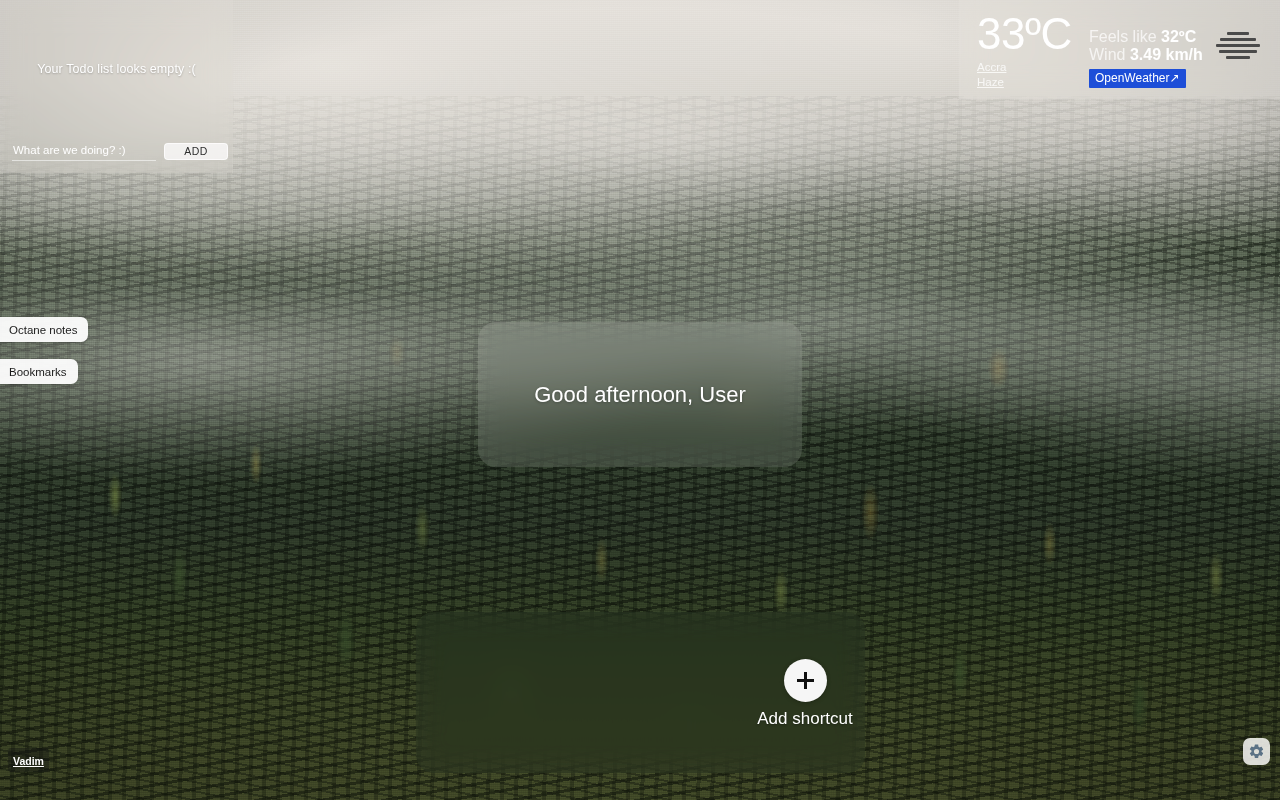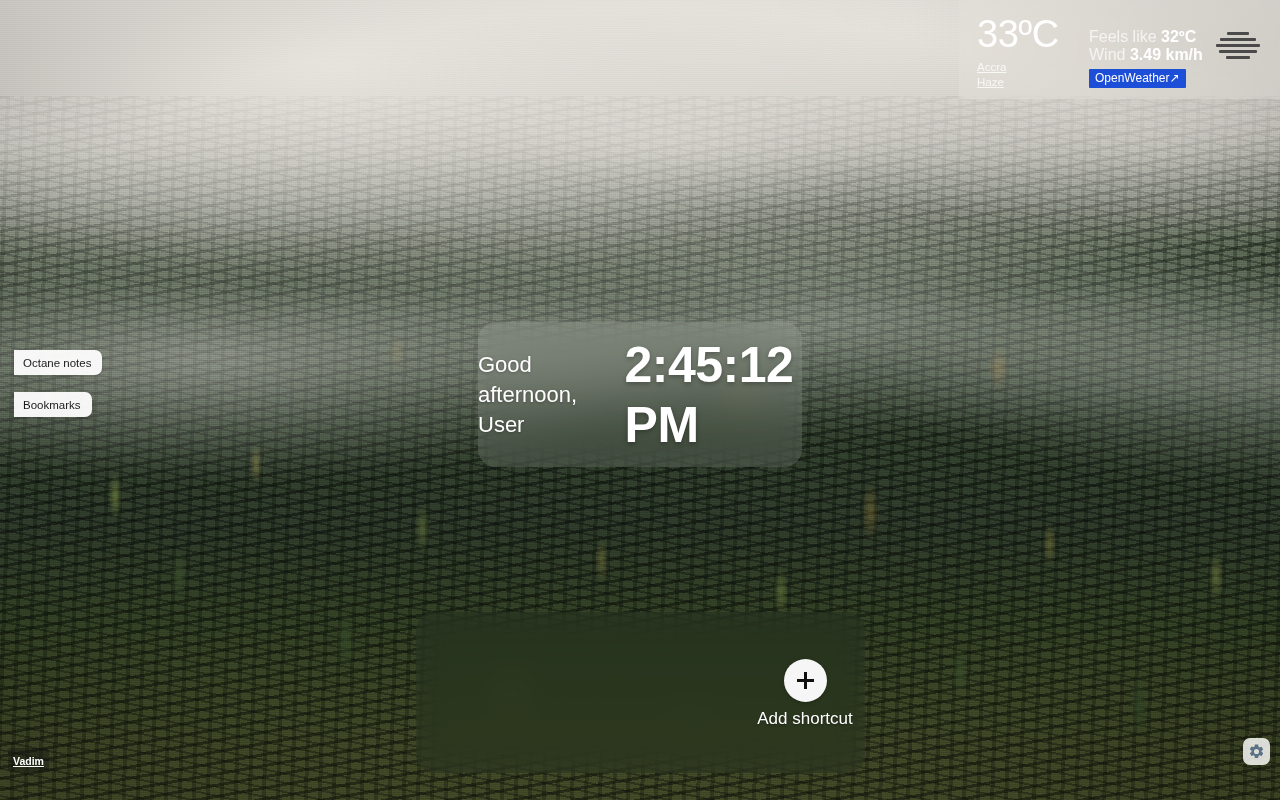--- a/index.html
+++ b/index.html
@@ -188,21 +188,21 @@
     right: 0; top: 0;
     width: 321px; height: 99px;
     background: rgba(232,228,222,.34);
     display: flex;
     align-items: flex-start;
     padding: 12px 14px 0 14px;
   }
   #weather-main { width: 116px; padding-left: 4px; }
   #weather-temp {
     color: #ffffff;
-    font-size: 38px;
+    font-size: 44px;
     font-weight: 400;
     line-height: 44px;
     letter-spacing: -.5px;
   }
   #weather-city, #weather-cond {
     color: rgba(255,255,255,.78);
     font-size: 11.5px;
     line-height: 15px;
     text-decoration: underline;
   }
@@ -244,32 +244,31 @@
   }
   #weather-icon i:nth-child(1) { width: 22px; }
   #weather-icon i:nth-child(2) { width: 36px; }
   #weather-icon i:nth-child(3) { width: 44px; }
   #weather-icon i:nth-child(4) { width: 38px; }
   #weather-icon i:nth-child(5) { width: 24px; }
 
   
   .side-tab {
     position: absolute;
-    left: 14px;
+    left: 0;
     height: 25px;
     padding: 0 11px 0 9px;
     background: rgba(255,255,255,.94);
     border-radius: 0 7px 7px 0;
     display: flex;
     align-items: center;
     color: #1b1b1b;
     font-size: 11.5px;
     cursor: pointer;
     box-shadow: 0 1px 3px rgba(0,0,0,.18);
-    margin-top: 33px;
   }
   #tab-notes { top: 317px; }
   #tab-bookmarks { top: 359px; }
 
   
   #clock-panel {
     left: 478px; top: 322px;
     width: 324px; height: 145px;
     border-radius: 18px;
     background: rgba(255,255,255,.13);
@@ -372,20 +371,27 @@
     <div class="base"></div>
     <div class="canopy"></div>
     <div class="trees"></div>
     <div class="fog1"></div>
     <div class="fog2"></div>
     <div class="fog3"></div>
     <div class="vignette"></div>
     <div class="grain"></div>
   </div>
 
+  <div id="todo-widget" class="frost">
+    <div id="todo-empty">Your Todo list looks empty :(</div>
+    <div id="todo-form">
+      <input id="todo-input" type="text" placeholder="What are we doing? :)" style="">
+      <button id="todo-add">ADD</button>
+    </div>
+  </div>
 
   <div id="weather-widget" class="frost">
     <div id="weather-main">
       <div id="weather-temp">33ºC</div>
       <div id="weather-city">Accra</div>
       <div id="weather-cond">Haze</div>
     </div>
     <div id="weather-details">
       <div class="wx-line">
         <span>Feels like</span>
@@ -408,21 +414,20 @@
 
   <div id="tab-notes" class="side-tab">
     <span>Octane notes</span>
   </div>
   <div id="tab-bookmarks" class="side-tab">
     <span>Bookmarks</span>
   </div>
 
   <div id="clock-panel" class="frost">
     <div id="greeting">Good afternoon, User</div>
-    <div id="clock-time">2:45:12 PM</div>
   </div>
 
   <div id="shortcuts-panel" class="frost">
     <div id="add-shortcut">
       <div id="add-shortcut-btn">
         <svg width="21" height="21" viewBox="0 0 21 21" aria-hidden="true">
           <rect x="9" y="2" width="3" height="17" fill="#101010"></rect>
           <rect x="2" y="9" width="17" height="3" fill="#101010"></rect>
         </svg>
       </div>

